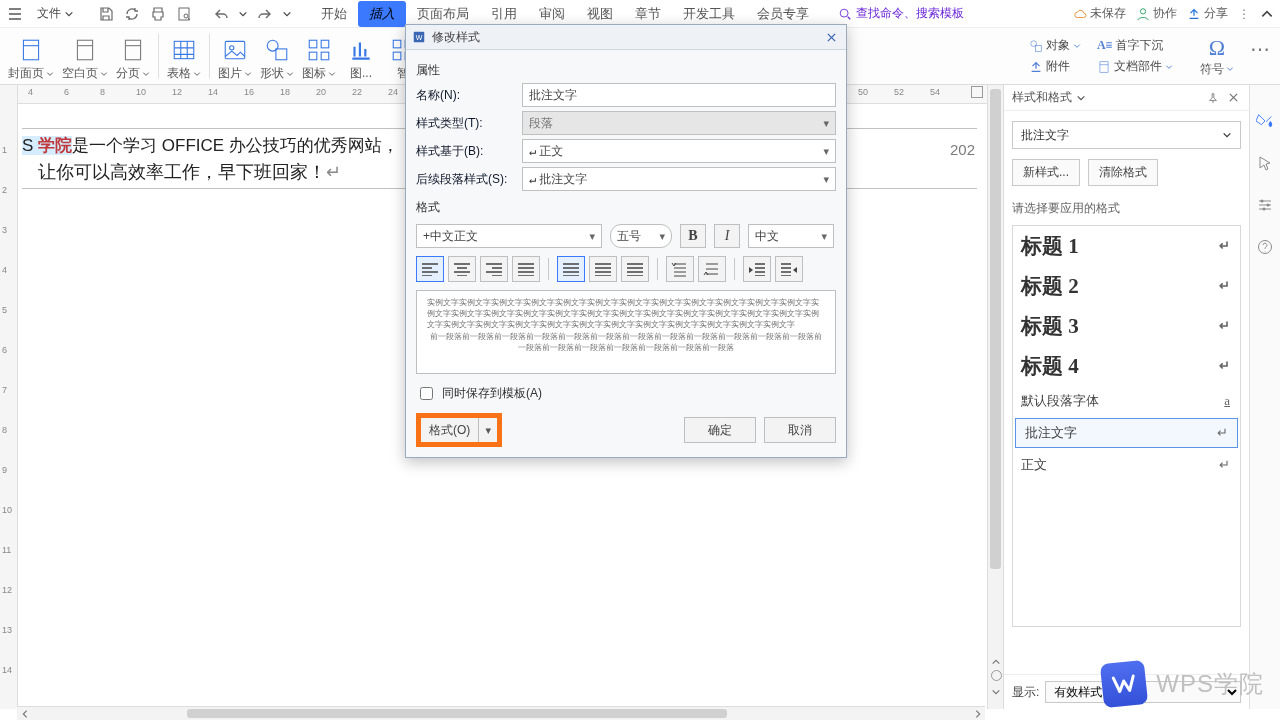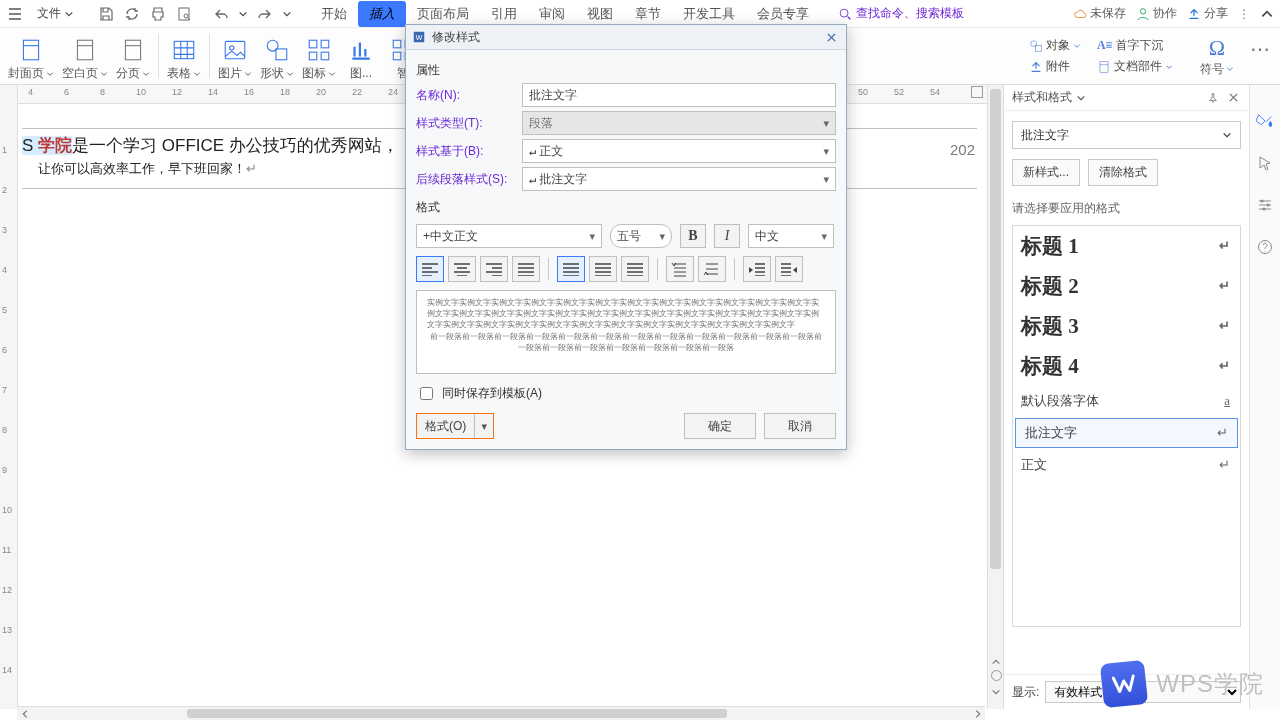--- a/index.html
+++ b/index.html
@@ -49,21 +49,21 @@
 
   .docpane { flex:1 1 auto; background:#fff; position:relative; overflow:hidden; }
   .ruler-h { height:18px; background:#f7f7f7; border-bottom:1px solid #ddd; position:relative; font-size:9px; color:#888; }
   .ruler-h .tick { position:absolute; top:2px; }
   .ruler-h .box { position:absolute; top:1px; right:4px; width:10px; height:10px; border:1px solid #9a9a9a; }
 
   .page { position:relative; margin:0 4px; height:100%; background:#fff; }
   .hl { background:#d6ecff; }
   .body-line1 { position:absolute; left:0; top:30px; font-size:17px; color:#222; }
   .body-line1 .red { color:#bf3b3b; font-weight:600;}
-  .body-line2 { position:absolute; left:16px; top:56px; font-size:13px; color:#222; }
+  .body-line2 { position:absolute; left:16px; top:56px; font-size:18px; color:#222; }
   .header-text { position:absolute; top:37px; right:8px; font-size:15px; color:#7b7b7b; }
   .header-rule { position:absolute; top:84px; left:0; right:6px; border-top:1px solid #c0c0c0; }
   .header-rule.dbl { top:24px; border-top:1px solid #c0c0c0; }
 
   .scroll-v { width:15px; background:#f3f3f3; border-left:1px solid #ddd; position:relative; }
   .scroll-v .thumb { position:absolute; left:2px; top:4px; width:11px; height:480px; background:#d0d0d0; border-radius:3px; }
   .scroll-v .arrow { position:absolute; left:2px; width:11px; height:11px; display:flex; align-items:center; justify-content:center; color:#777; }
   .scroll-v .circle { position:absolute; left:3px; width:9px; height:9px; border:1px solid #999; border-radius:50%; }
 
   .scroll-h { position:absolute; left:17px; right:295px; bottom:0; height:13px; background:#f3f3f3; border-top:1px solid #ddd; }
@@ -94,21 +94,21 @@
   .icon-strip .ic.active { color:#3b79ff; }
 
   
   .dialog { position:absolute; left:405px; top:24px; width:440px; background:#f6f8fa; border:1px solid #9aaabe; box-shadow:0 4px 14px rgba(0,0,0,0.25); }
   .dlg-title { height:24px; background:#eef2f7; display:flex; align-items:center; gap:6px; padding:0 6px; border-bottom:1px solid #cfd7e2; }
   .dlg-title svg { color:#3b66b3; }
   .dlg-title .close { margin-left:auto; color:#777; width:18px; height:18px; display:flex; align-items:center; justify-content:center;}
   .dlg-body { padding:8px 10px 10px; }
   .sect-label { color:#333; margin:4px 0 4px; }
   .row { display:flex; align-items:center; gap:6px; margin:4px 0; }
-  .row label { width:100px; color:#6d28d9; }
+  .row label { width:100px; color:#0f172a; }
   .row .control { flex:1; height:22px; border:1px solid #bfbfbf; background:#fff; display:flex; align-items:center; padding:0 6px; color:#444; justify-content:space-between; }
   .row .control.disabled { background:#e6e6e6; color:#7a7a7a; }
   .row .control .chev { color:#666; font-size:11px; }
   .ret-sym { font-family:monospace; letter-spacing:-1px; margin-right:4px; color:#333; }
 
   .fmt-row { display:flex; align-items:center; gap:8px; margin:8px 0; }
   .combo { border:1px solid #bfbfbf; background:#fff; height:22px; display:flex; align-items:center; padding:0 6px; justify-content:space-between; }
   .combo .chev { color:#666; font-size:11px; }
   .combo.font { width:172px; }
   .combo.size { width:48px;border-radius:11px; }
@@ -122,21 +122,21 @@
   .ibtn.active { border-color:#3b79ff; background:#e4efff; }
   .ibtn svg { display:block; }
   .row-sep { width:0; border-left:1px solid #c8c8c8; align-self:stretch; margin:2px 4px; }
 
   .preview { border:1px solid #bfbfbf; background:#fff; height:70px; padding:6px 10px; font-size:8px; color:#707070; line-height:1.4; overflow:hidden; word-break:break-all; }
 
   .dlg-chk { display:flex; align-items:center; gap:6px; margin:10px 0 10px; color:#333; }
   .dlg-chk input { width:13px; height:13px; }
 
   .dlg-footer { display:flex; align-items:center; }
-  .dlg-footer .split-btn { border:1px solid #f97316; background:#f3f3f3; height:24px; display:flex; align-items:center; }
+  .dlg-footer .split-btn { border:5px solid #f97316; background:#f3f3f3; height:24px; display:flex; align-items:center; }
   .split-btn .main { padding:0 8px; }
   .split-btn .drop { width:18px; border-left:1px solid #bfbfbf; height:100%; display:flex; align-items:center; justify-content:center; font-size:11px; color:#555;}
   .dlg-footer .spacer { flex:1; }
   .dlg-footer .dbtn { border:1px solid #bfbfbf; background:#f3f3f3; width:70px; height:24px; display:flex; align-items:center; justify-content:center; margin-left:8px; }
 
   
   .wm { position:absolute; right:16px; bottom:14px; display:flex; align-items:center; gap:10px; }
   .wm .logo { width:44px; height:44px; border-radius:8px; background:linear-gradient(180deg,#4f6ff0,#3350d8); display:flex; align-items:center; justify-content:center; transform:rotate(-6deg); }
   .wm .lbl { font-size:24px; color:#c0c0c0; letter-spacing:1px; }
 </style>

